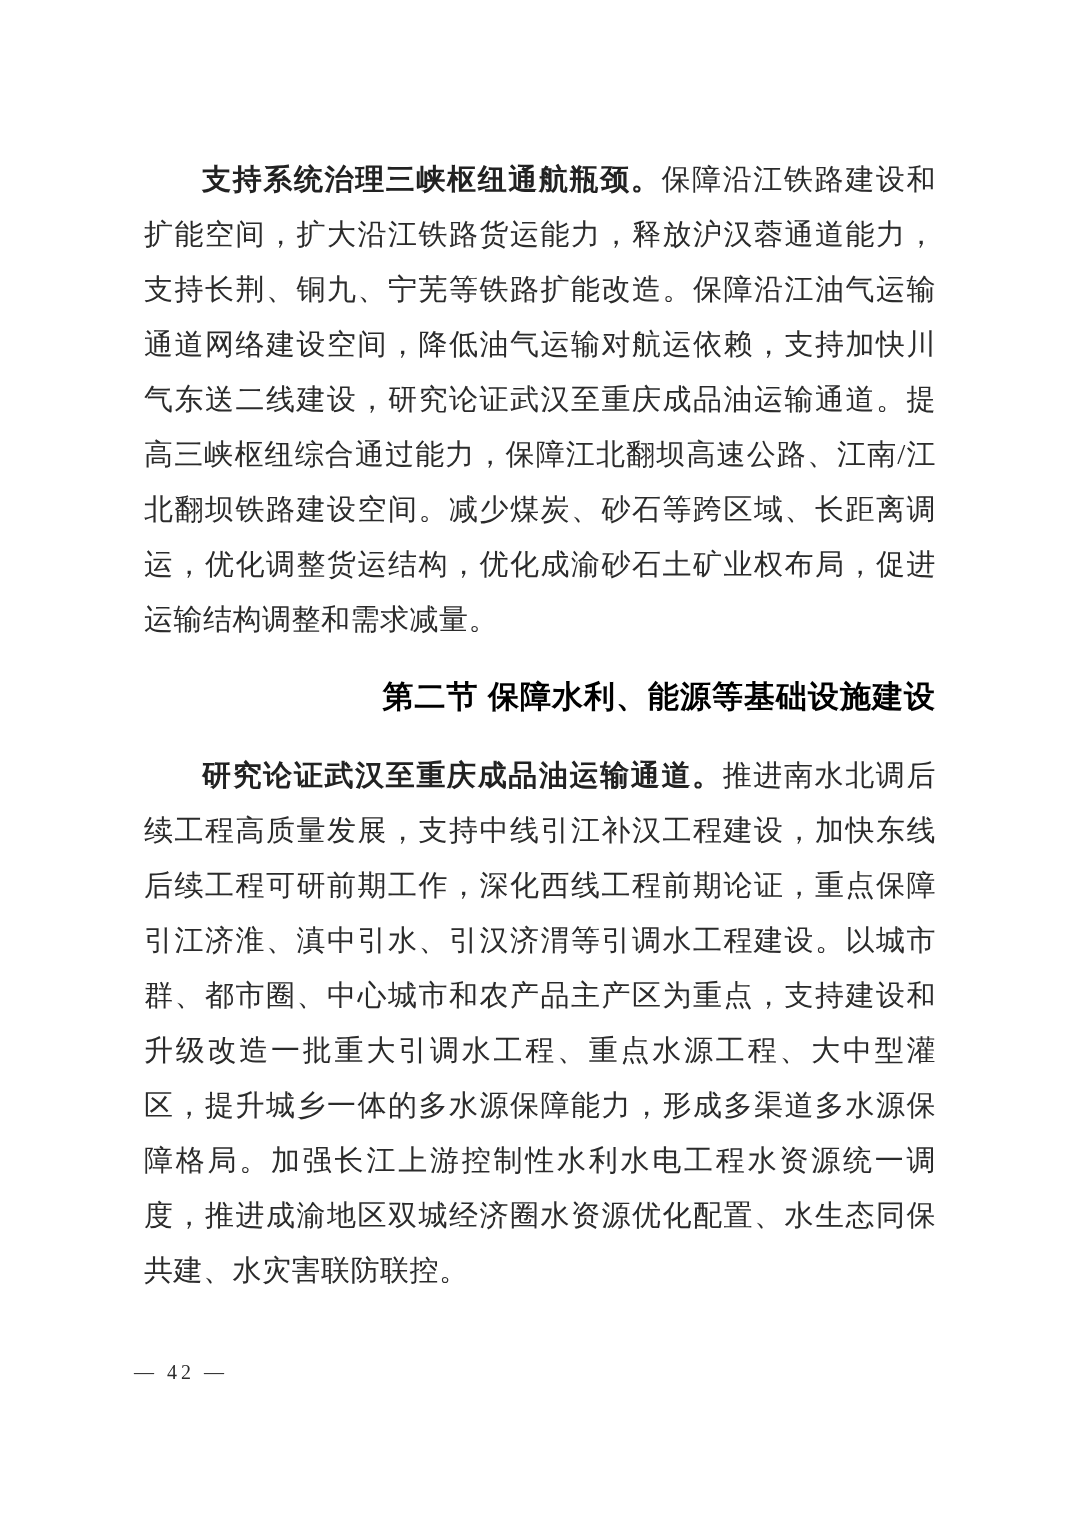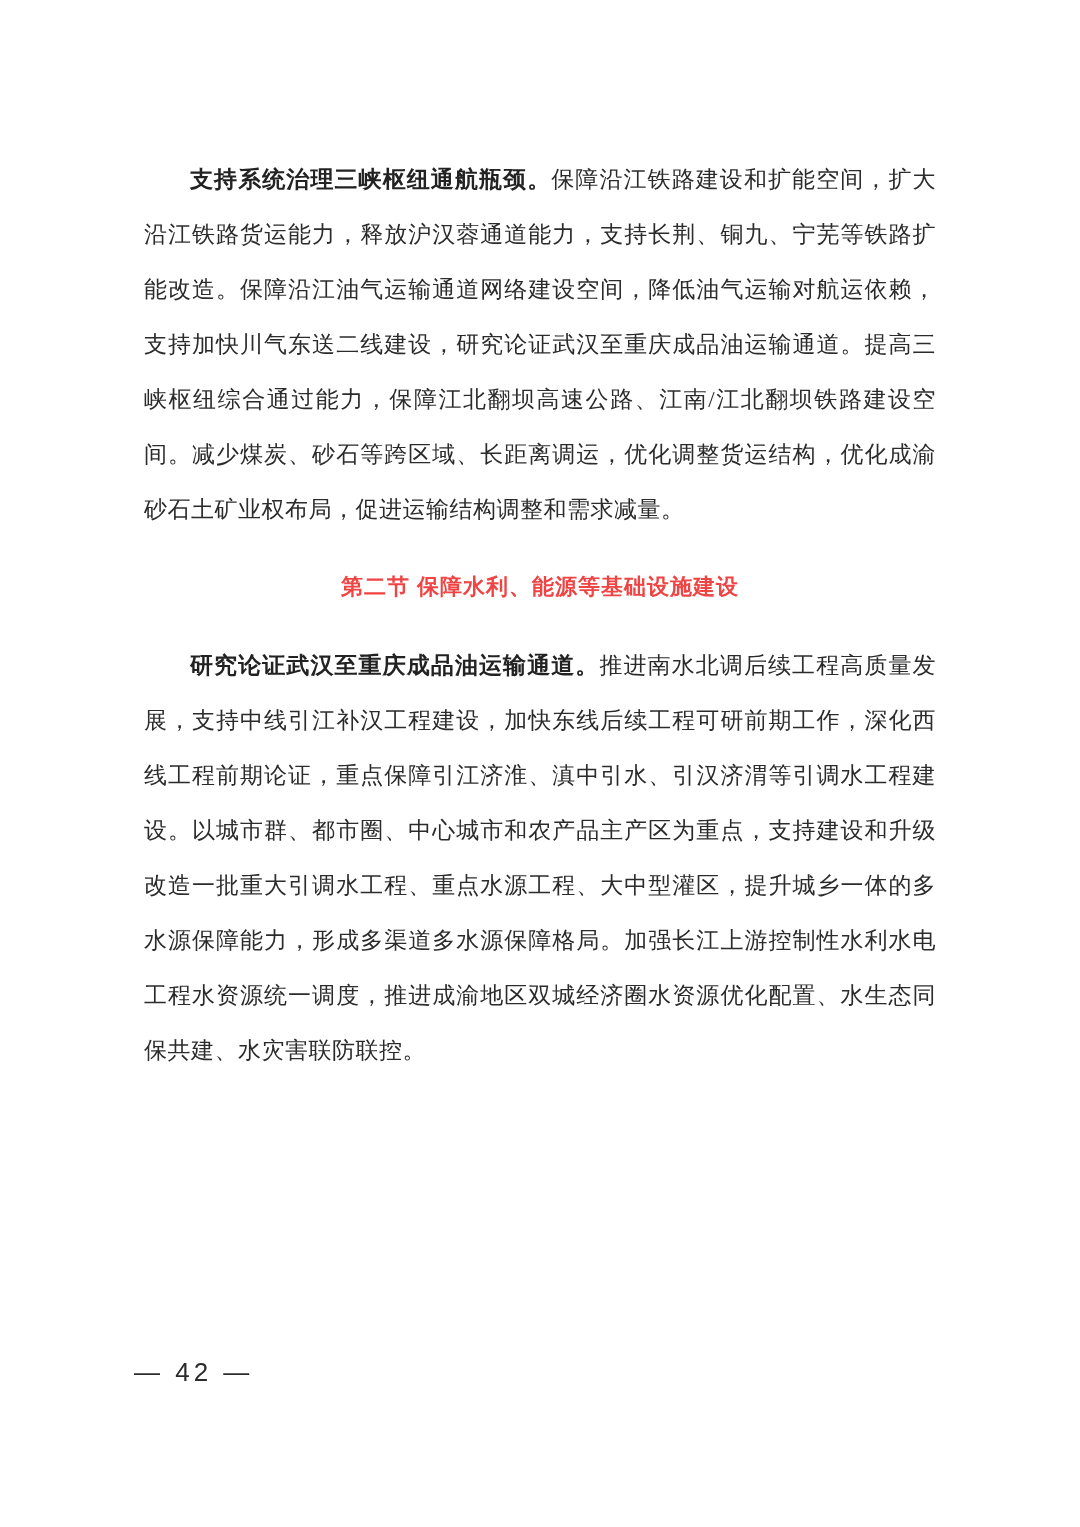--- a/index.html
+++ b/index.html
@@ -16,51 +16,51 @@
     font-family: "Liberation Serif", "DejaVu Serif", serif;
   }
   .text-block {
     position: absolute;
     left: 144px;
     top: 152px;
     width: 792px;
   }
   .para {
     margin: 0;
-    font-size: 23px;
+    font-size: 29px;
     line-height: 55px;
     color: #2b2b2b;
     text-align: justify;
     text-justify: inter-ideograph;
     text-indent: 2em;
     letter-spacing: 0.5px;
   }
   .para .lead {
     font-weight: bold;
     color: #222222;
   }
   .section-heading {
     font-family: "Liberation Sans", "DejaVu Sans", sans-serif;
-    font-size: 22px;
+    font-size: 31px;
     font-weight: 700;
-    color: #ef4444;
-    text-align: center;
+    color: #000000;
+    text-align: right;
     text-indent: 0;
     line-height: 55px;
     margin: 22px 0 24px 0;
     letter-spacing: 1px;
   }
   .footer {
     position: absolute;
     left: 134px;
     top: 1352px;
-    font-size: 26px;
+    font-size: 20px;
     line-height: 40px;
     color: #2b2b2b;
-    font-family: Liberation Sans, sans-serif;
+    font-family: Liberation Serif, serif;
     letter-spacing: 4px;
   }
 </style>
 </head>
 <body>
 
 <div class="page">
   <div class="text-block">
 
     <p class="para"><span class="lead">支持系统治理三峡枢纽通航瓶颈。</span><span>保障沿江铁路建设和扩能空间，扩大沿江铁路货运能力，释放沪汉蓉通道能力，支持长荆、铜九、宁芜等铁路扩能改造。保障沿江油气运输通道网络建设空间，降低油气运输对航运依赖，支持加快川气东送二线建设，研究论证武汉至重庆成品油运输通道。提高三峡枢纽综合通过能力，保障江北翻坝高速公路、江南/江北翻坝铁路建设空间。减少煤炭、砂石等跨区域、长距离调运，优化调整货运结构，优化成渝砂石土矿业权布局，促进运输结构调整和需求减量。</span></p>

